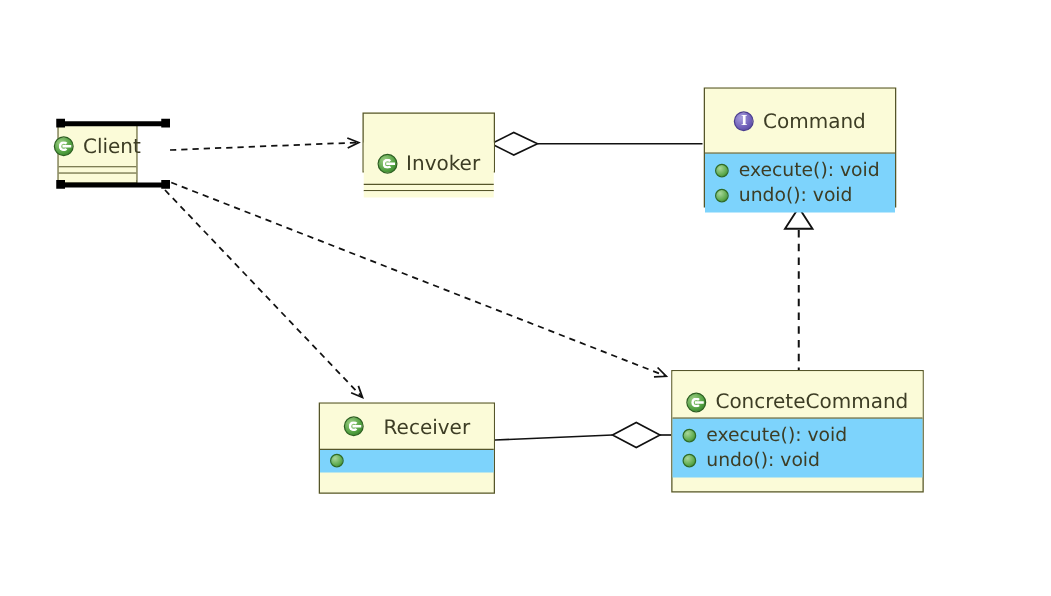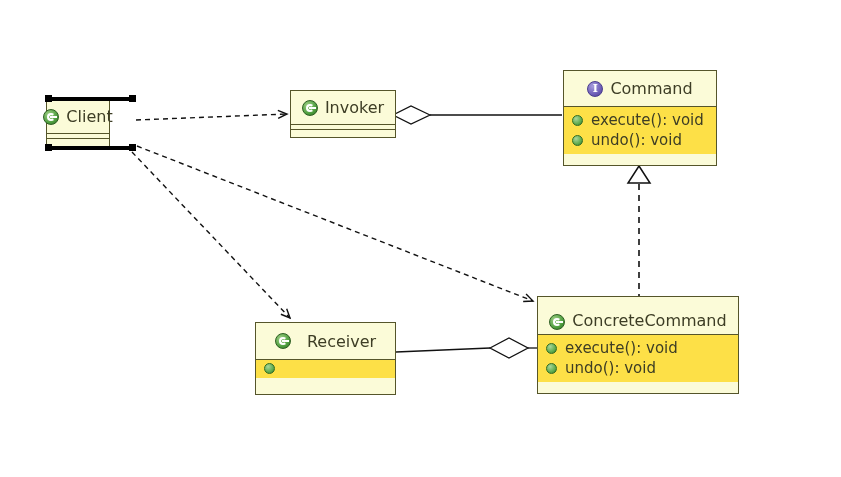--- a/index.html
+++ b/index.html
@@ -41,21 +41,21 @@
     background: #fbfbd8;
   }
   .uml-title-text {
     font-size: 16px;
     color: #3d3d25;
     white-space: nowrap;
   }
   .uml-members {
     padding: 3px 8px 4px 8px;
     box-sizing: border-box;
-    background: #fde047;
+    background: #7dd3fc;
   }
   .uml-member {
     display: flex;
     align-items: center;
     gap: 8px;
     font-size: 15px;
     color: #3d3d25;
     line-height: 20px;
     white-space: nowrap;
   }
@@ -191,30 +191,30 @@
   </div>
 
   <div class="sel-edge" style="left:49px; top:97px; width:84px; height:4px;"></div>
   <div class="sel-edge" style="left:49px; top:146px; width:84px; height:4px;"></div>
   <div class="sel-handle" style="left:45px; top:95px;"></div>
   <div class="sel-handle" style="left:129px; top:95px;"></div>
   <div class="sel-handle" style="left:45px; top:144px;"></div>
   <div class="sel-handle" style="left:129px; top:144px;"></div>
 
   <div class="uml-box" style="left:290px; top:90px; width:106px; height:48px;">
-    <div class="uml-title" style="height:34px; padding:0 8px;">
+    <div class="uml-title" style="height:34px; padding:0 8px;margin-top:23px;">
       <span class="icon-class"></span>
       <span class="uml-title-text">Invoker</span>
     </div>
     <div class="empty-compartment"></div>
     <div class="empty-compartment last"></div>
   </div>
 
   <div class="uml-box" style="left:563px; top:70px; width:154px; height:96px;">
-    <div class="uml-title" style="height:36px;">
+    <div class="uml-title" style="height:52px;">
       <span class="icon-interface"></span>
       <span class="uml-title-text">Command</span>
     </div>
     <div class="uml-members">
       <div class="uml-member">
         <span class="icon-public"></span>
         <span>execute(): void</span>
       </div>
       <div class="uml-member">
         <span class="icon-public"></span>

